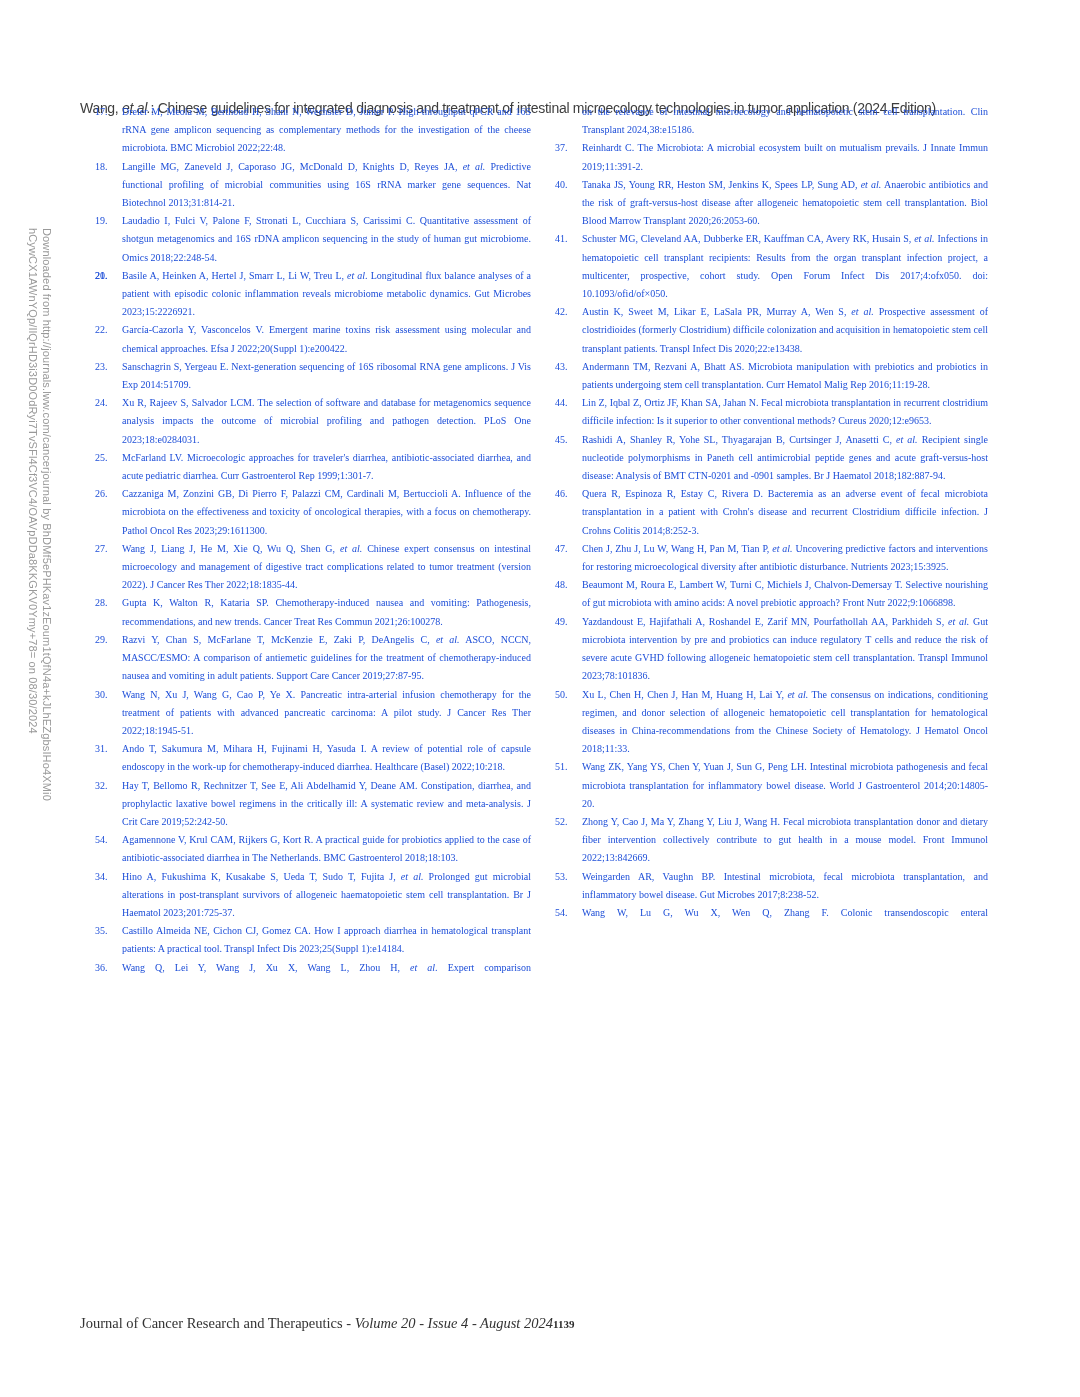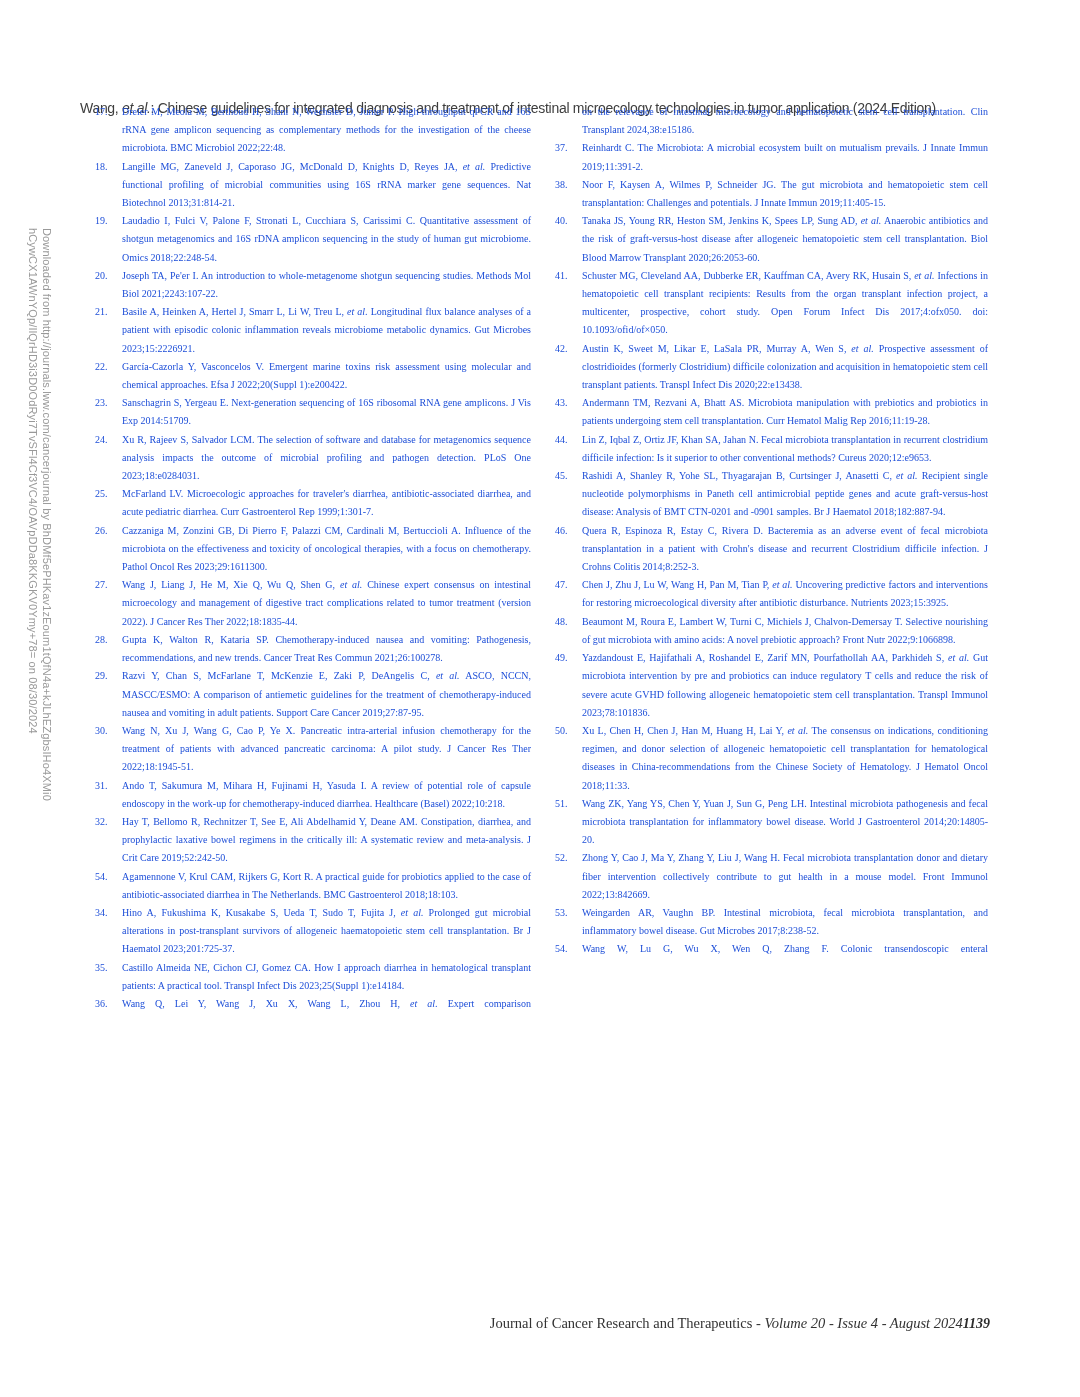--- a/index.html
+++ b/index.html
@@ -36,64 +36,63 @@
   .ref {
     position:relative; padding-left:27px;
     font-size:10px; line-height:18.2px; color:#1d4ed8;
     text-align:justify; text-justify:inter-word;
   }
   .ref-num { position:absolute; left:0; top:0; }
   .ref:last-child { text-align-last:justify; }
 
   .footer {
     position:absolute; left:80px; top:1315px; width:910px;
-    display:flex; justify-content:flex-end; align-items:baseline;
+    display:flex; justify-content:flex-start; align-items:baseline;
     font-size:14.5px; color:#333333;
   }
-  .footer-page { font-style:italic; font-weight:bold; font-size:14px; color:#2e2e2e; }
+  .footer-page { font-weight:bold; font-size:11px; color:#2e2e2e; }
 </style>
 </head>
 <body>
 
 <div class="page">
 
   <div class="watermark">
     <div>Downloaded from http://journals.lww.com/cancerjournal by BhDMf5ePHKav1zEoum1tQfN4a+kJLhEZgbsIHo4XMi0</div>
     <div>hCywCX1AWnYQp/IlQrHD3i3D0OdRyi7TvSFl4Cf3VC4/OAVpDDa8KKGKV0Ymy+78= on 08/30/2024</div>
   </div>
 
   <div class="running-head"><span>Wang, </span><i>et al.</i><span>: Chinese guidelines for integrated diagnosis and treatment of intestinal microecology technologies in tumor application (2024 Edition)</span></div>
 
   <div class="columns">
     <div class="col">
         <div class="ref"><span class="ref-num">17.</span><span class="ref-text"><span>Dreier M, Meola M, Berthoud H, Shani N, Wechsler D, Junier P. High-throughput qPCR and 16S rRNA gene amplicon sequencing as complementary methods for the investigation of the cheese microbiota. BMC Microbiol 2022;22:48.</span></span></div>
         <div class="ref"><span class="ref-num">18.</span><span class="ref-text"><span>Langille MG, Zaneveld J, Caporaso JG, McDonald D, Knights D, Reyes JA, </span><i>et al.</i><span> Predictive functional profiling of microbial communities using 16S rRNA marker gene sequences. Nat Biotechnol 2013;31:814-21.</span></span></div>
         <div class="ref"><span class="ref-num">19.</span><span class="ref-text"><span>Laudadio I, Fulci V, Palone F, Stronati L, Cucchiara S, Carissimi C. Quantitative assessment of shotgun metagenomics and 16S rDNA amplicon sequencing in the study of human gut microbiome. Omics 2018;22:248-54.</span></span></div>
-        <div class="ref"><span class="ref-num">20.</span><span class="ref-text"><span>Joseph TA, Pe'er I. An introduction to whole-metagenome shotgun sequencing studies. Methods Mol Biol 2021;2243:107-22.</span></span></div>
+        <div class="ref"><span class="ref-num">20.</span></div>
         <div class="ref"><span class="ref-num">21.</span><span class="ref-text"><span>Basile A, Heinken A, Hertel J, Smarr L, Li W, Treu L, </span><i>et al.</i><span> Longitudinal flux balance analyses of a patient with episodic colonic inflammation reveals microbiome metabolic dynamics. Gut Microbes 2023;15:2226921.</span></span></div>
         <div class="ref"><span class="ref-num">22.</span><span class="ref-text"><span>García-Cazorla Y, Vasconcelos V. Emergent marine toxins risk assessment using molecular and chemical approaches. Efsa J 2022;20(Suppl 1):e200422.</span></span></div>
         <div class="ref"><span class="ref-num">23.</span><span class="ref-text"><span>Sanschagrin S, Yergeau E. Next-generation sequencing of 16S ribosomal RNA gene amplicons. J Vis Exp 2014:51709.</span></span></div>
         <div class="ref"><span class="ref-num">24.</span><span class="ref-text"><span>Xu R, Rajeev S, Salvador LCM. The selection of software and database for metagenomics sequence analysis impacts the outcome of microbial profiling and pathogen detection. PLoS One 2023;18:e0284031.</span></span></div>
         <div class="ref"><span class="ref-num">25.</span><span class="ref-text"><span>McFarland LV. Microecologic approaches for traveler's diarrhea, antibiotic-associated diarrhea, and acute pediatric diarrhea. Curr Gastroenterol Rep 1999;1:301-7.</span></span></div>
         <div class="ref"><span class="ref-num">26.</span><span class="ref-text"><span>Cazzaniga M, Zonzini GB, Di Pierro F, Palazzi CM, Cardinali M, Bertuccioli A. Influence of the microbiota on the effectiveness and toxicity of oncological therapies, with a focus on chemotherapy. Pathol Oncol Res 2023;29:1611300.</span></span></div>
         <div class="ref"><span class="ref-num">27.</span><span class="ref-text"><span>Wang J, Liang J, He M, Xie Q, Wu Q, Shen G, </span><i>et al.</i><span> Chinese expert consensus on intestinal microecology and management of digestive tract complications related to tumor treatment (version 2022). J Cancer Res Ther 2022;18:1835-44.</span></span></div>
         <div class="ref"><span class="ref-num">28.</span><span class="ref-text"><span>Gupta K, Walton R, Kataria SP. Chemotherapy-induced nausea and vomiting: Pathogenesis, recommendations, and new trends. Cancer Treat Res Commun 2021;26:100278.</span></span></div>
         <div class="ref"><span class="ref-num">29.</span><span class="ref-text"><span>Razvi Y, Chan S, McFarlane T, McKenzie E, Zaki P, DeAngelis C, </span><i>et al.</i><span> ASCO, NCCN, MASCC/ESMO: A comparison of antiemetic guidelines for the treatment of chemotherapy-induced nausea and vomiting in adult patients. Support Care Cancer 2019;27:87-95.</span></span></div>
         <div class="ref"><span class="ref-num">30.</span><span class="ref-text"><span>Wang N, Xu J, Wang G, Cao P, Ye X. Pancreatic intra-arterial infusion chemotherapy for the treatment of patients with advanced pancreatic carcinoma: A pilot study. J Cancer Res Ther 2022;18:1945-51.</span></span></div>
         <div class="ref"><span class="ref-num">31.</span><span class="ref-text"><span>Ando T, Sakumura M, Mihara H, Fujinami H, Yasuda I. A review of potential role of capsule endoscopy in the work-up for chemotherapy-induced diarrhea. Healthcare (Basel) 2022;10:218.</span></span></div>
         <div class="ref"><span class="ref-num">32.</span><span class="ref-text"><span>Hay T, Bellomo R, Rechnitzer T, See E, Ali Abdelhamid Y, Deane AM. Constipation, diarrhea, and prophylactic laxative bowel regimens in the critically ill: A systematic review and meta-analysis. J Crit Care 2019;52:242-50.</span></span></div>
         <div class="ref"><span class="ref-num">54.</span><span class="ref-text"><span>Agamennone V, Krul CAM, Rijkers G, Kort R. A practical guide for probiotics applied to the case of antibiotic-associated diarrhea in The Netherlands. BMC Gastroenterol 2018;18:103.</span></span></div>
         <div class="ref"><span class="ref-num">34.</span><span class="ref-text"><span>Hino A, Fukushima K, Kusakabe S, Ueda T, Sudo T, Fujita J, </span><i>et al.</i><span> Prolonged gut microbial alterations in post-transplant survivors of allogeneic haematopoietic stem cell transplantation. Br J Haematol 2023;201:725-37.</span></span></div>
         <div class="ref"><span class="ref-num">35.</span><span class="ref-text"><span>Castillo Almeida NE, Cichon CJ, Gomez CA. How I approach diarrhea in hematological transplant patients: A practical tool. Transpl Infect Dis 2023;25(Suppl 1):e14184.</span></span></div>
         <div class="ref"><span class="ref-num">36.</span><span class="ref-text"><span>Wang Q, Lei Y, Wang J, Xu X, Wang L, Zhou H, </span><i>et al.</i><span> Expert comparison</span></span></div>
       </div>
     <div class="col col-right">
         <div class="ref"><span class="ref-num"></span><span class="ref-text"><span>on the relevance of intestinal microecology and hematopoietic stem cell transplantation. Clin Transplant 2024,38:e15186.</span></span></div>
         <div class="ref"><span class="ref-num">37.</span><span class="ref-text"><span>Reinhardt C. The Microbiota: A microbial ecosystem built on mutualism prevails. J Innate Immun 2019;11:391-2.</span></span></div>
-        <div class="ref"><span class="ref-num">38.</span><span class="ref-text"><span>Noor F, Kaysen A, Wilmes P, Schneider JG. The gut microbiota and hematopoietic stem cell transplantation: Challenges and potentials. J Innate Immun 2019;11:405-15.</span></span></div>
         <div class="ref"><span class="ref-num">40.</span><span class="ref-text"><span>Tanaka JS, Young RR, Heston SM, Jenkins K, Spees LP, Sung AD, </span><i>et al.</i><span> Anaerobic antibiotics and the risk of graft-versus-host disease after allogeneic hematopoietic stem cell transplantation. Biol Blood Marrow Transplant 2020;26:2053-60.</span></span></div>
         <div class="ref"><span class="ref-num">41.</span><span class="ref-text"><span>Schuster MG, Cleveland AA, Dubberke ER, Kauffman CA, Avery RK, Husain S, </span><i>et al.</i><span> Infections in hematopoietic cell transplant recipients: Results from the organ transplant infection project, a multicenter, prospective, cohort study. Open Forum Infect Dis 2017;4:ofx050. doi: 10.1093/ofid/of×050.</span></span></div>
         <div class="ref"><span class="ref-num">42.</span><span class="ref-text"><span>Austin K, Sweet M, Likar E, LaSala PR, Murray A, Wen S, </span><i>et al.</i><span> Prospective assessment of clostridioides (formerly Clostridium) difficile colonization and acquisition in hematopoietic stem cell transplant patients. Transpl Infect Dis 2020;22:e13438.</span></span></div>
         <div class="ref"><span class="ref-num">43.</span><span class="ref-text"><span>Andermann TM, Rezvani A, Bhatt AS. Microbiota manipulation with prebiotics and probiotics in patients undergoing stem cell transplantation. Curr Hematol Malig Rep 2016;11:19-28.</span></span></div>
         <div class="ref"><span class="ref-num">44.</span><span class="ref-text"><span>Lin Z, Iqbal Z, Ortiz JF, Khan SA, Jahan N. Fecal microbiota transplantation in recurrent clostridium difficile infection: Is it superior to other conventional methods? Cureus 2020;12:e9653.</span></span></div>
         <div class="ref"><span class="ref-num">45.</span><span class="ref-text"><span>Rashidi A, Shanley R, Yohe SL, Thyagarajan B, Curtsinger J, Anasetti C, </span><i>et al.</i><span> Recipient single nucleotide polymorphisms in Paneth cell antimicrobial peptide genes and acute graft-versus-host disease: Analysis of BMT CTN-0201 and -0901 samples. Br J Haematol 2018;182:887-94.</span></span></div>
         <div class="ref"><span class="ref-num">46.</span><span class="ref-text"><span>Quera R, Espinoza R, Estay C, Rivera D. Bacteremia as an adverse event of fecal microbiota transplantation in a patient with Crohn's disease and recurrent Clostridium difficile infection. J Crohns Colitis 2014;8:252-3.</span></span></div>
         <div class="ref"><span class="ref-num">47.</span><span class="ref-text"><span>Chen J, Zhu J, Lu W, Wang H, Pan M, Tian P, </span><i>et al.</i><span> Uncovering predictive factors and interventions for restoring microecological diversity after antibiotic disturbance. Nutrients 2023;15:3925.</span></span></div>
         <div class="ref"><span class="ref-num">48.</span><span class="ref-text"><span>Beaumont M, Roura E, Lambert W, Turni C, Michiels J, Chalvon-Demersay T. Selective nourishing of gut microbiota with amino acids: A novel prebiotic approach? Front Nutr 2022;9:1066898.</span></span></div>
         <div class="ref"><span class="ref-num">49.</span><span class="ref-text"><span>Yazdandoust E, Hajifathali A, Roshandel E, Zarif MN, Pourfathollah AA, Parkhideh S, </span><i>et al.</i><span> Gut microbiota intervention by pre and probiotics can induce regulatory T cells and reduce the risk of severe acute GVHD following allogeneic hematopoietic stem cell transplantation. Transpl Immunol 2023;78:101836.</span></span></div>

